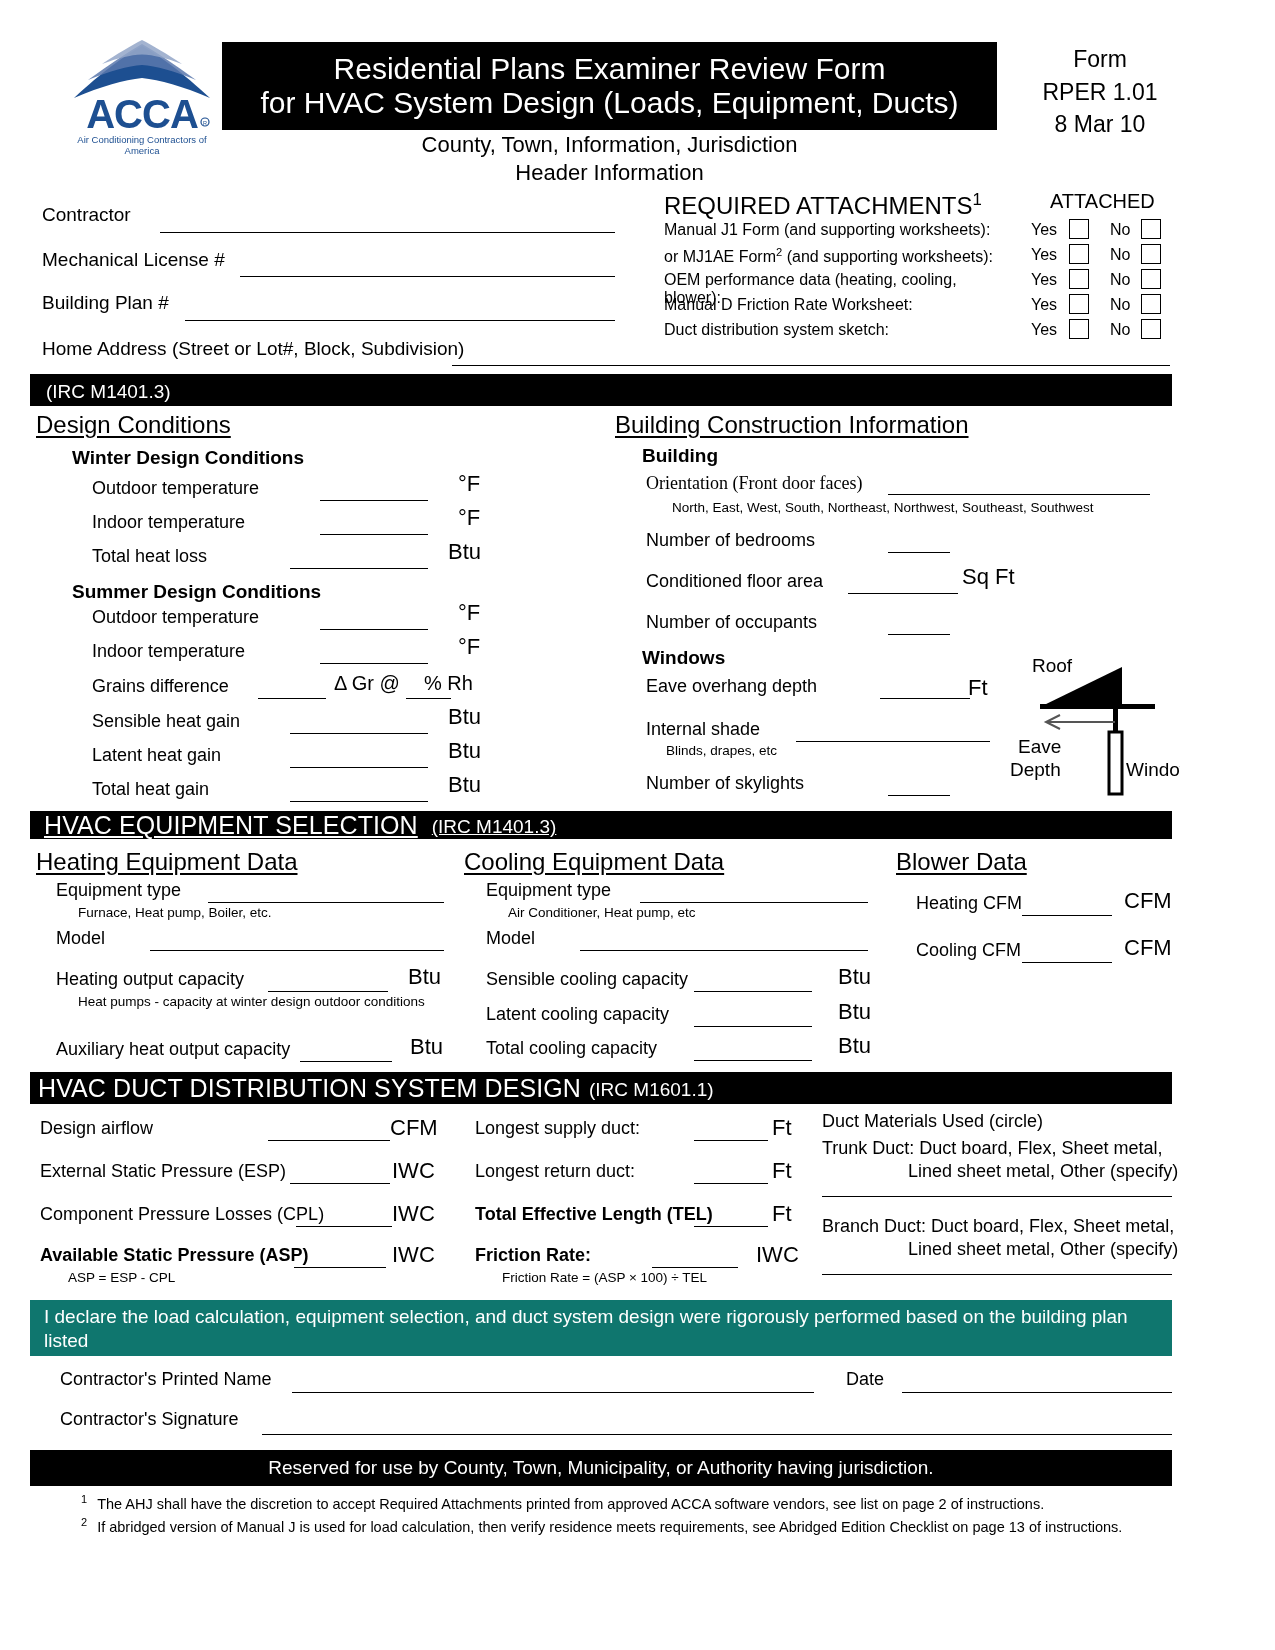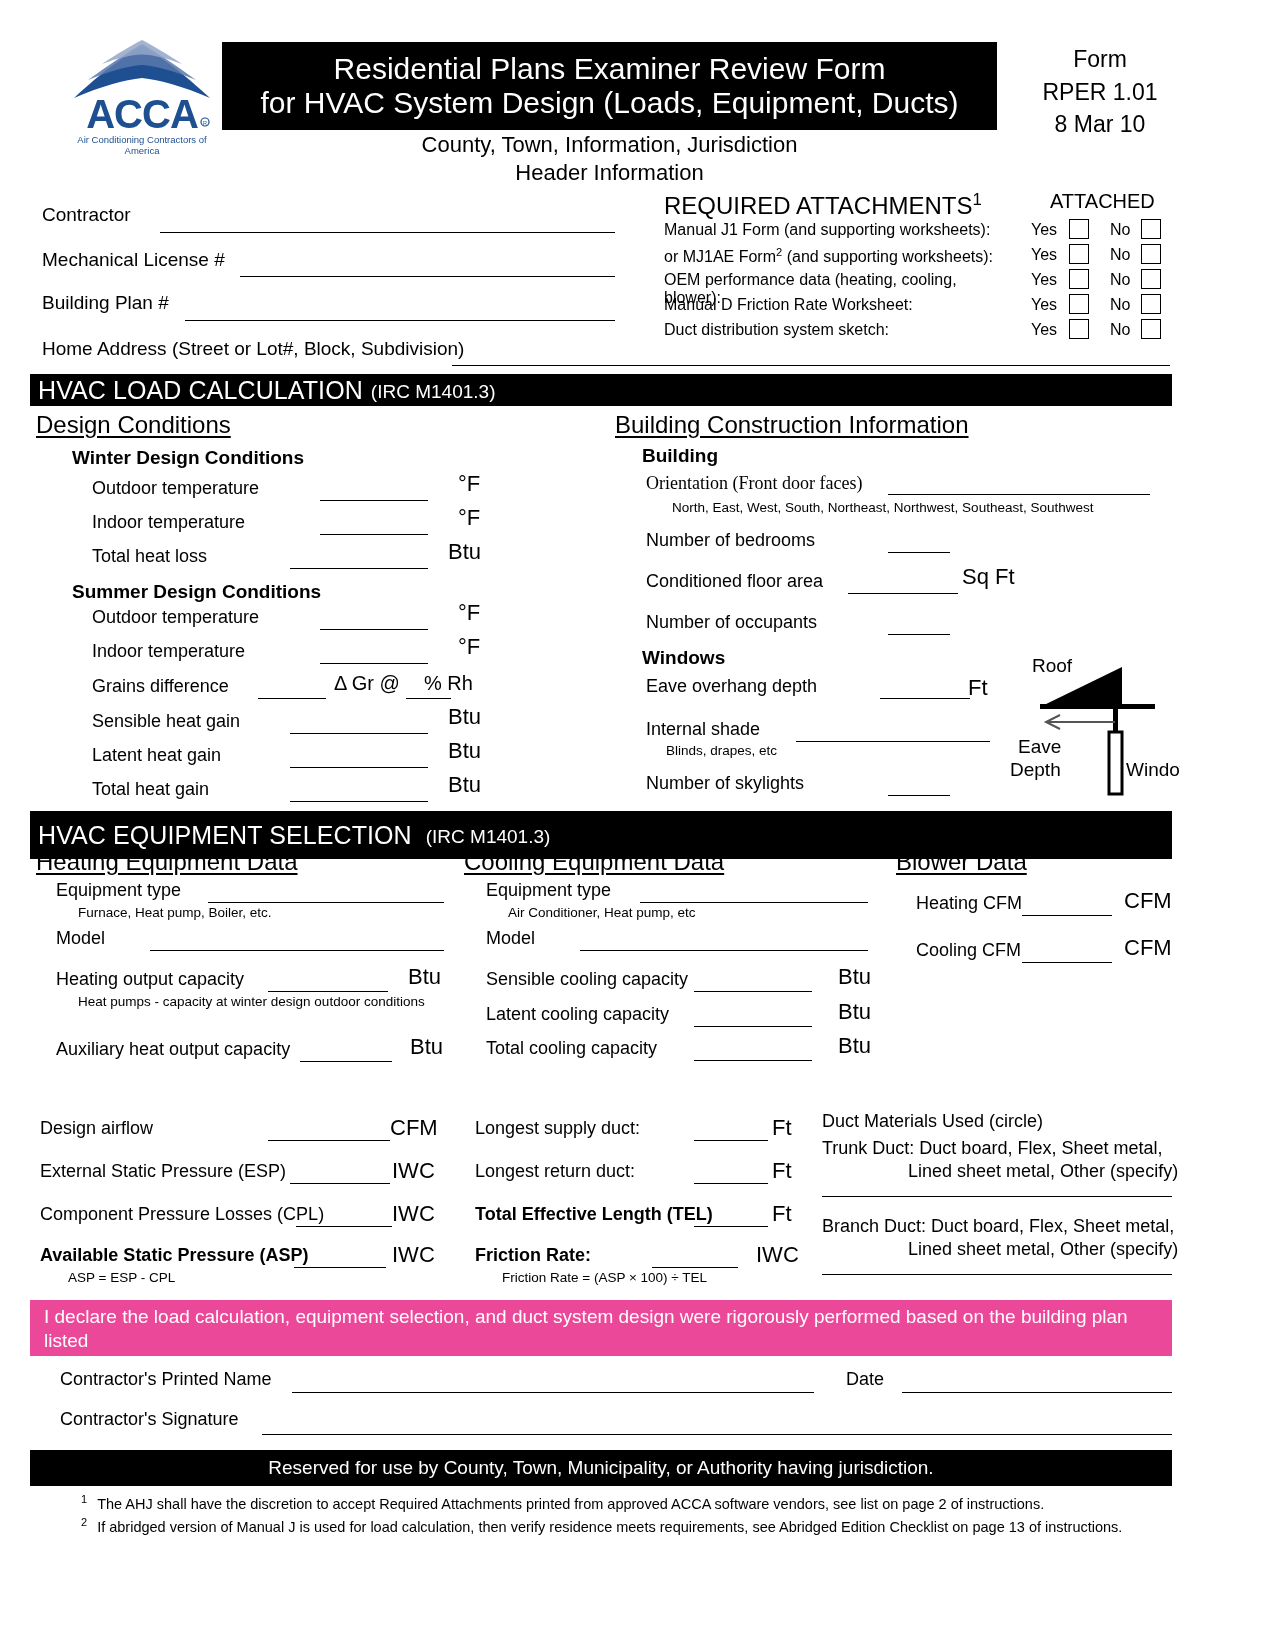--- a/index.html
+++ b/index.html
@@ -140,21 +140,20 @@
   <div class="chk" style="left:1069px; top:294px;"></div>
   <div class="yn" style="left:1110px; top:296px;">No</div>
   <div class="chk" style="left:1141px; top:294px;"></div>
 
   <div class="yn" style="left:1031px; top:321px;">Yes</div>
   <div class="chk" style="left:1069px; top:319px;"></div>
   <div class="yn" style="left:1110px; top:321px;">No</div>
   <div class="chk" style="left:1141px; top:319px;"></div>
 
   <div class="band abs" style="left:30px; top:374px; width:1142px; height:32px; padding-left:8px;">
-    <span class="sec-title">HVAC LOAD CALCULATION</span>
     <span class="sec-code" style="margin-left:8px; margin-top:4px;">(IRC M1401.3)</span>
   </div>
 
   <div class="abs grp-head" style="left:36px; top:411px;">Design Conditions</div>
 
   <div class="abs sub-head" style="left:72px; top:447px;">Winter Design Conditions</div>
 
   <div class="abs lbl" style="left:92px; top:478px;">Outdoor temperature</div>
   <div class="hl" style="left:320px; top:500px; width:108px;"></div>
   <div class="abs unit" style="left:458px; top:471px;">°F</div>
@@ -236,21 +235,21 @@
 
       <line x1="105" y1="70" x2="38" y2="70" stroke="#555" stroke-width="2"></line>
       <polyline points="50,63 36,70 50,77" fill="none" stroke="#555" stroke-width="2"></polyline>
       <text x="22" y="20" font-family="Liberation Sans, sans-serif" font-size="19" fill="#000">Roof</text>
       <text x="8" y="101" font-family="Liberation Sans, sans-serif" font-size="19" fill="#000">Eave</text>
       <text x="0" y="124" font-family="Liberation Sans, sans-serif" font-size="19" fill="#000">Depth</text>
       <text x="116" y="124" font-family="Liberation Sans, sans-serif" font-size="19" fill="#000">Window</text>
     </svg>
   </div>
 
-  <div class="band abs" style="left:30px; top:811px; width:1142px; height:48px; padding-left:8px;">
+  <div class="band abs" style="left:30px; top:811px; width:1142px; height:28px; padding-left:14px;text-decoration:underline;">
     <span class="sec-title">HVAC EQUIPMENT SELECTION</span>
     <span class="sec-code" style="margin-left:14px; margin-top:4px;">(IRC M1401.3)</span>
   </div>
 
   <div class="abs grp-head" style="left:36px; top:848px;">Heating Equipment Data</div>
   <div class="abs lbl" style="left:56px; top:880px;">Equipment type</div>
   <div class="hl" style="left:208px; top:902px; width:236px;"></div>
   <div class="abs lbl-sm" style="left:78px; top:905px;">Furnace, Heat pump, Boiler, etc.</div>
   <div class="abs lbl" style="left:56px; top:928px;">Model</div>
   <div class="hl" style="left:150px; top:950px; width:294px;"></div>
@@ -279,20 +278,24 @@
   <div class="abs unit" style="left:838px; top:1033px;">Btu</div>
 
   <div class="abs grp-head" style="left:896px; top:848px;">Blower Data</div>
   <div class="abs lbl" style="left:916px; top:893px;">Heating CFM</div>
   <div class="hl" style="left:1022px; top:915px; width:90px;"></div>
   <div class="abs unit" style="left:1124px; top:888px;">CFM</div>
   <div class="abs lbl" style="left:916px; top:940px;">Cooling CFM</div>
   <div class="hl" style="left:1022px; top:962px; width:90px;"></div>
   <div class="abs unit" style="left:1124px; top:935px;">CFM</div>
 
+  <div class="band abs" style="left:30px; top:1072px; width:1142px; height:32px; padding-left:8px;">
+    <span class="sec-title">HVAC DUCT DISTRIBUTION SYSTEM DESIGN</span>
+    <span class="sec-code" style="margin-left:8px; margin-top:4px;">(IRC M1601.1)</span>
+  </div>
 
   <div class="abs lbl" style="left:40px; top:1118px;">Design airflow</div>
   <div class="hl" style="left:268px; top:1140px; width:122px;"></div>
   <div class="abs unit" style="left:390px; top:1115px;">CFM</div>
 
   <div class="abs lbl" style="left:40px; top:1161px;">External Static Pressure (ESP)</div>
   <div class="hl" style="left:290px; top:1183px; width:100px;"></div>
   <div class="abs unit" style="left:392px; top:1158px;">IWC</div>
 
   <div class="abs lbl" style="left:40px; top:1204px;">Component Pressure Losses (CPL)</div>
@@ -322,21 +325,21 @@
   <div class="abs lbl-sm" style="left:502px; top:1270px;">Friction Rate = (ASP × 100) ÷ TEL</div>
 
   <div class="abs lbl" style="left:822px; top:1111px;">Duct Materials Used (circle)</div>
   <div class="abs lbl" style="left:822px; top:1138px;">Trunk Duct:  Duct board, Flex, Sheet metal,</div>
   <div class="abs lbl" style="left:908px; top:1161px;">Lined sheet metal,  Other  (specify)</div>
   <div class="hl" style="left:822px; top:1196px; width:350px;"></div>
   <div class="abs lbl" style="left:822px; top:1216px;">Branch Duct:  Duct board, Flex, Sheet metal,</div>
   <div class="abs lbl" style="left:908px; top:1239px;">Lined sheet metal,  Other (specify)</div>
   <div class="hl" style="left:822px; top:1274px; width:350px;"></div>
 
-  <div class="abs" style="left:30px; top:1300px; width:1142px; height:56px; background:#ec4899; color:#fff; padding:5px 10px 0 14px;">
+  <div class="abs" style="left:30px; top:1300px; width:1142px; height:56px; background:#0f766e; color:#fff; padding:5px 10px 0 14px;">
     <div style="font-size:19px; line-height:1.28;">I declare the load calculation, equipment selection, and duct system design were rigorously performed based on the building plan listed</div>
     <div style="font-size:19px; line-height:1.28;">above,  I understand the claims made on these forms will be subject to review and verification.</div>
   </div>
 
   <div class="abs lbl" style="left:60px; top:1369px;">Contractor's Printed Name</div>
   <div class="hl" style="left:292px; top:1392px; width:522px;"></div>
   <div class="abs lbl" style="left:846px; top:1369px;">Date</div>
   <div class="hl" style="left:902px; top:1392px; width:270px;"></div>
 
   <div class="abs lbl" style="left:60px; top:1409px;">Contractor's Signature</div>

